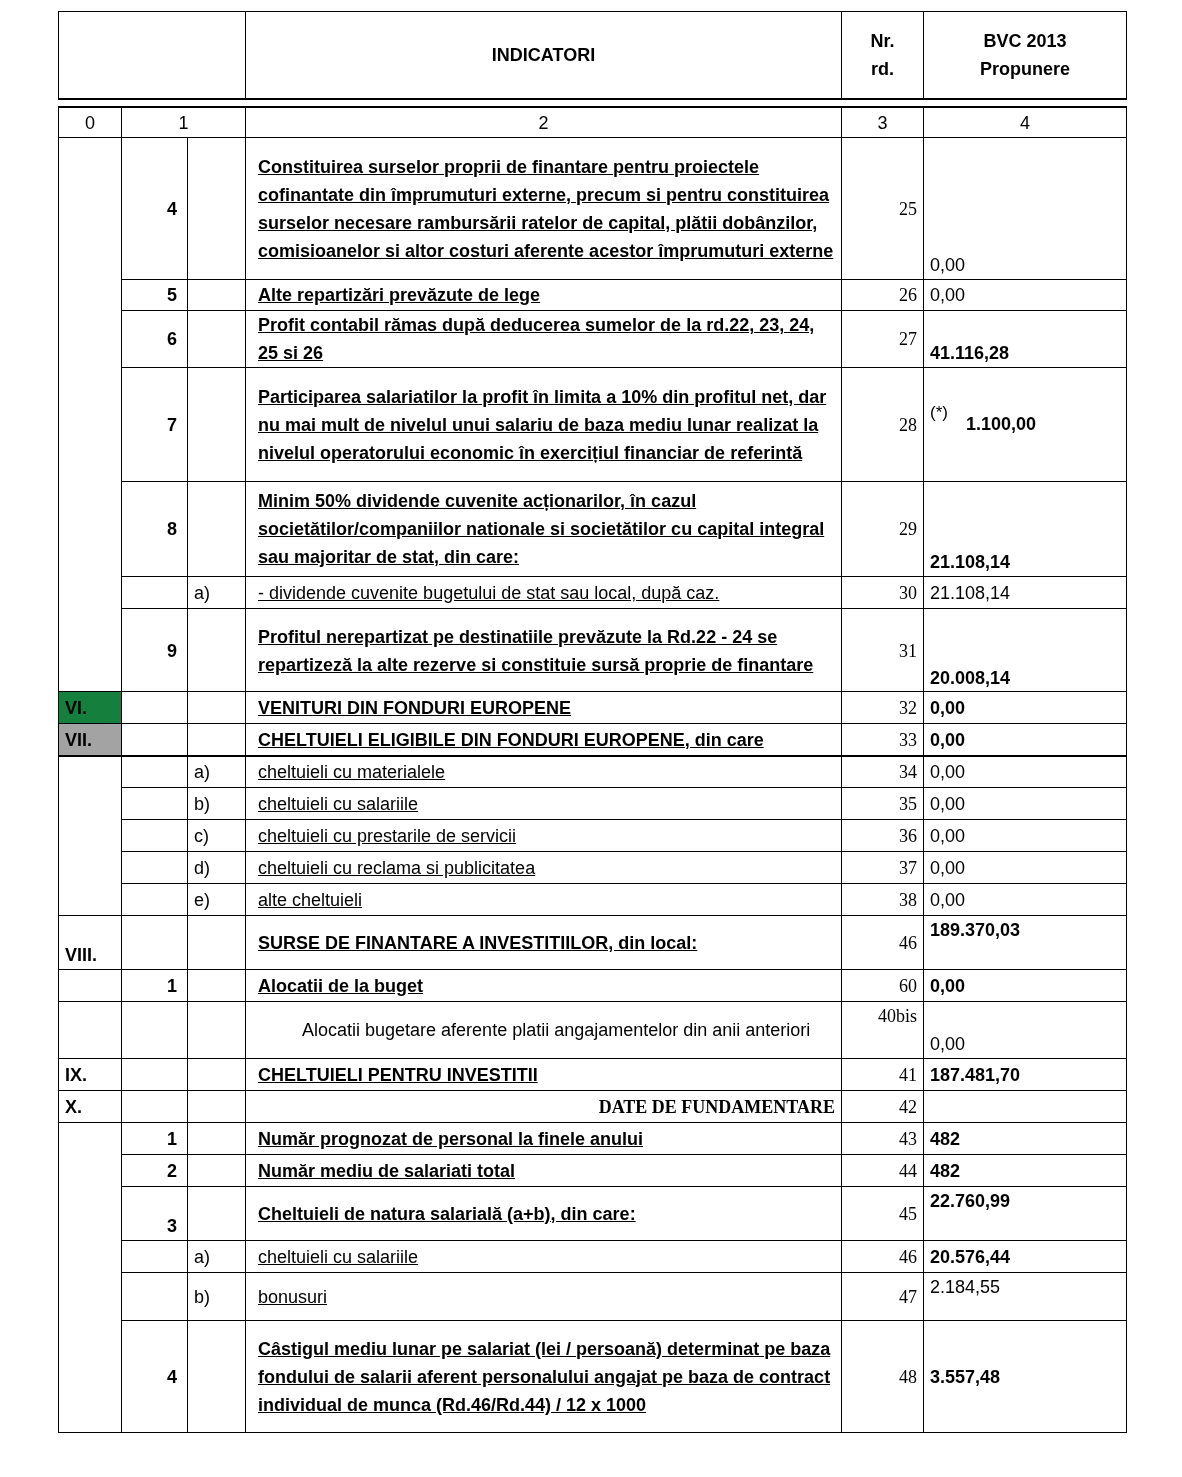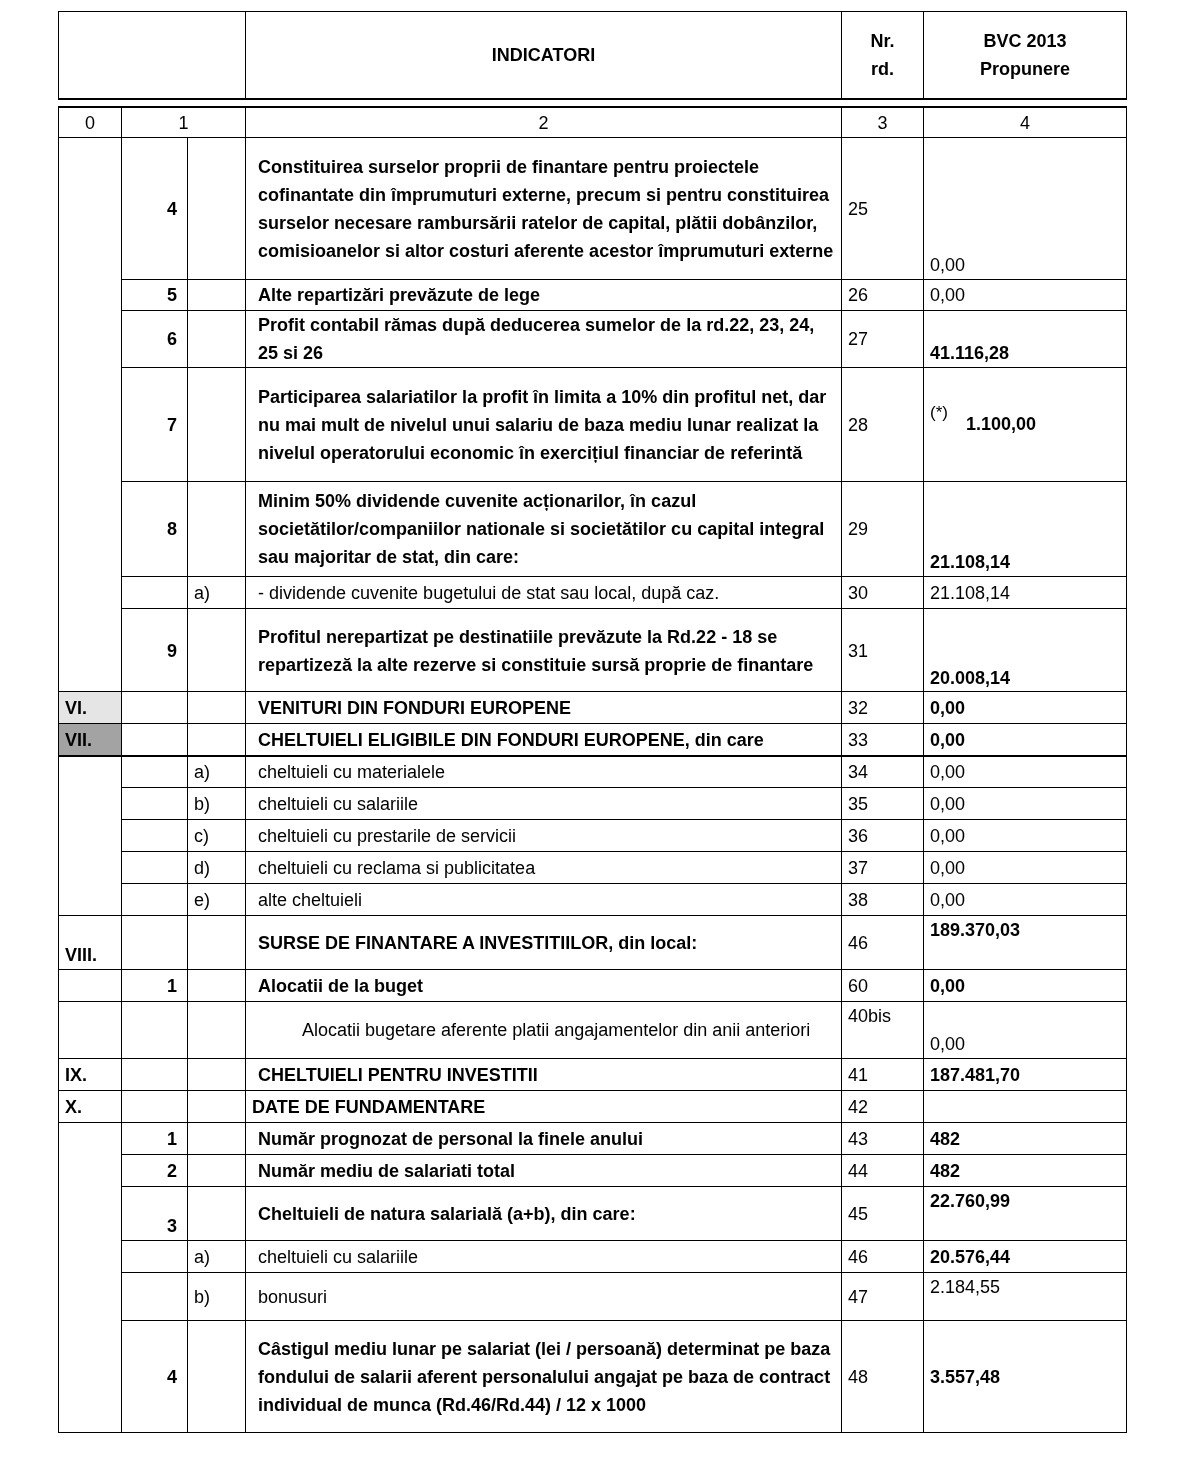--- a/index.html
+++ b/index.html
@@ -10,23 +10,23 @@
   .hdr td { height: 86px; font-weight: bold; text-align: center; line-height: 28px; }
   .sep td { height: 6px; padding: 0; border-left: none; border-right: none; border-top: 2px solid #000; border-bottom: 2px solid #000; }
   .nums td { text-align: center; height: 29px; }
   .c0 { width: 50px; text-align: left; font-weight: bold; }
   .c1 { width: 54px; text-align: right; font-weight: bold; padding-right: 10px; }
   .c1b { width: 45px; text-align: left; }
   .c4 { width: 189px; padding-right: 12px; }
   .b { font-weight: bold; }
   .va-b { vertical-align: bottom; }
   .va-t { vertical-align: top; margin-top: 28px; }
-  .center { text-align: left; }
+  .center { text-align: right; font-family: Liberation Serif, serif; }
   .indent { padding-left: 56px; }
-  .pad1 { padding-left: 12px; }
+  .pad1 { padding-left: 12px; text-decoration: underline; }
   .note { font-weight: normal; font-size: 17px; margin-right: 18px; position: relative; top: -12px; }
 </style>
 </head>
 <body>
 
 <div class="sheet">
 <table>
   <colgroup>
     <col style="width:63px">
         <col style="width:66px">
@@ -99,21 +99,21 @@
     <td></td>
     <td class="c1b">a)</td>
     <td class="pad1"> - dividende cuvenite bugetului de stat sau local, după caz.</td>
     <td class="center">30</td>
     <td class="c4">21.108,14</td>
   </tr>
 
   <tr style="height:84px">
     <td class="c1">9</td>
     <td></td>
-    <td class="b pad1">Profitul nerepartizat pe destinatiile prevăzute la Rd.22 - 18 se repartizeză la alte rezerve si constituie sursă proprie de finantare</td>
+    <td class="b pad1">Profitul nerepartizat pe destinatiile prevăzute la Rd.22 - 24 se repartizeză la alte rezerve si constituie sursă proprie de finantare</td>
     <td class="center">31</td>
     <td class="c4 b va-b">20.008,14</td>
   </tr>
 
   <tr style="height:32px">
     <td></td>
     <td></td>
     <td class="b pad1">VENITURI DIN FONDURI EUROPENE</td>
     <td class="center">32</td>
     <td class="c4 b">0,00</td>
@@ -133,21 +133,21 @@
   <colgroup>
     <col style="width:63px">
         <col style="width:66px">
         <col style="width:58px">
         <col style="width:596px">
         <col style="width:82px">
         <col style="width:203px">
   </colgroup>
   <tbody>
         <tr style="height:32px">
-    <td class="c0 b" style="background:#e5e5e5">VI.</td>
+    <td class="c0 b" style="background:#15803d">VI.</td>
     <td style="background:#fff"></td>
     <td style="background:#fff"></td>
     <td class="b pad1" style="background:#fff">VENITURI DIN FONDURI EUROPENE</td>
     <td class="center" style="background:#fff">32</td>
     <td class="c4 b" style="background:#fff">0,00</td>
   </tr>
   <tr style="height:32px">
     <td class="c0 b" style="background:#a3a3a3">VII.</td>
     <td style="background:#fff"></td>
     <td style="background:#fff"></td>

